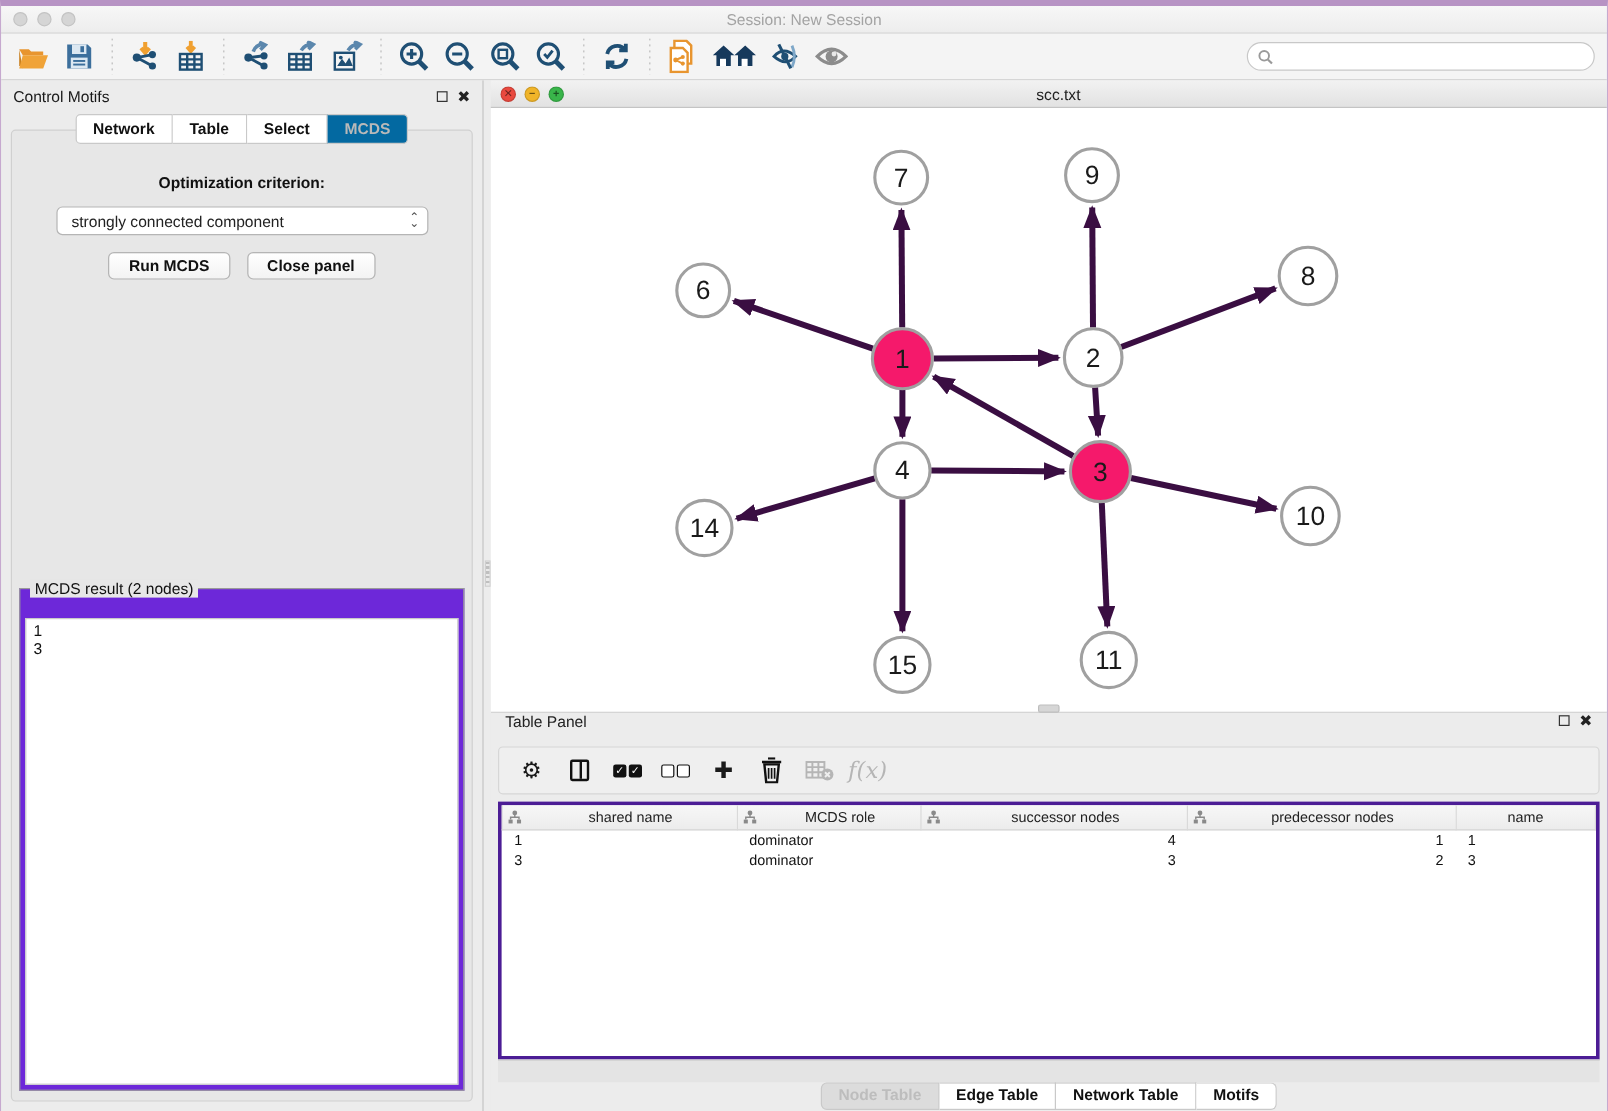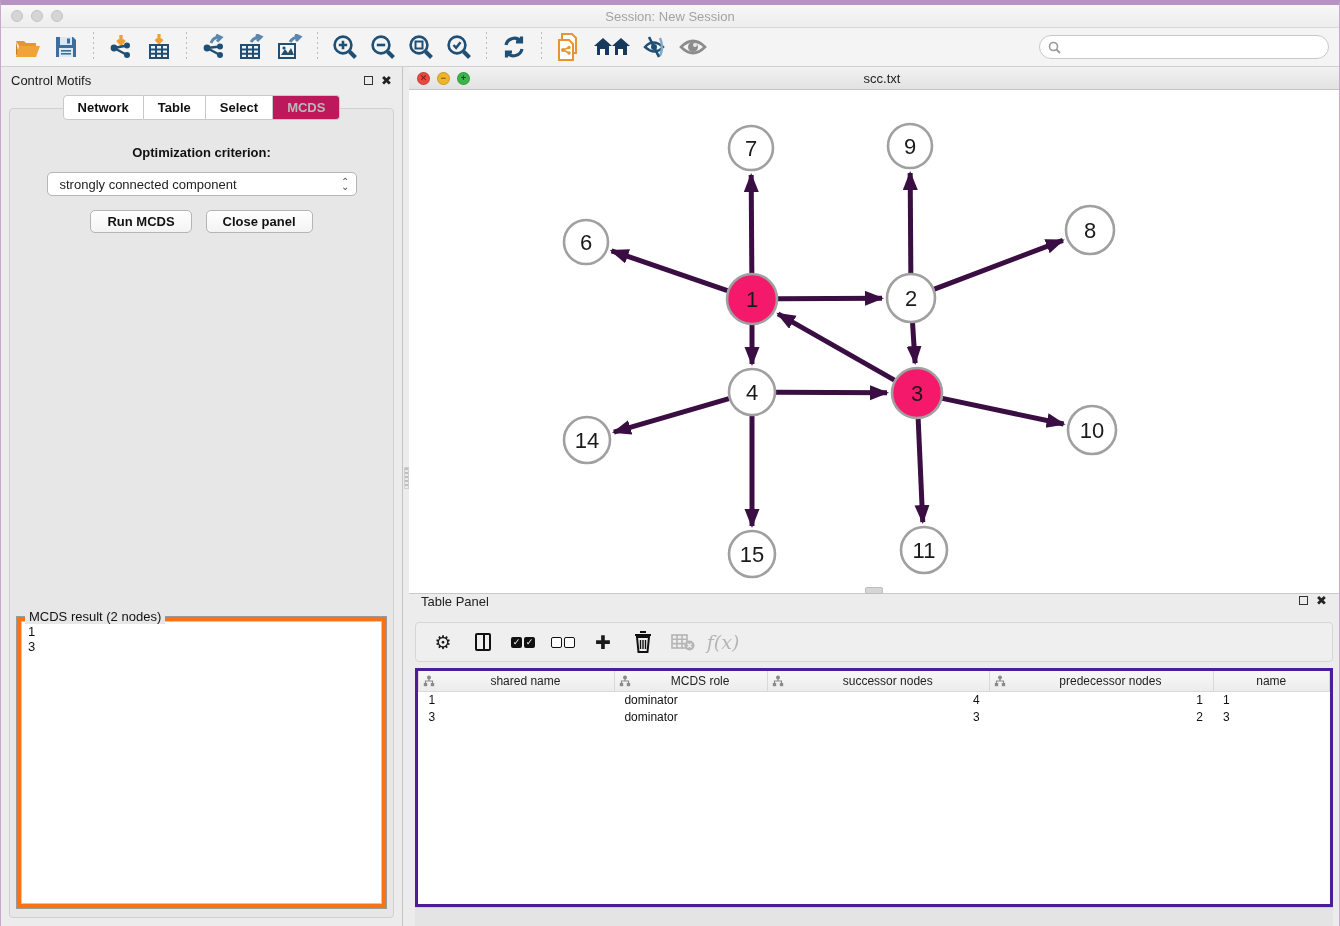--- a/index.html
+++ b/index.html
@@ -49,42 +49,42 @@
   .ph-btns { margin-left:auto; display:flex; gap:8px; align-items:center; }
   .float-glyph { width:9px; height:9px; border:1.5px solid #333; display:inline-block; }
   .close-glyph { font-size:13px; font-weight:bold; color:#222; line-height:1; }
   .cp-tabs { display:flex; justify-content:center; margin-top:2px; position:relative; z-index:2; }
   .cp-tab {
     background:#fff; border:1px solid #c9c9c9; border-left-width:0;
     padding:4px 14px; font-size:13px; font-weight:bold; color:#111;
   }
   .cp-tab:first-child { border-left-width:1px; border-radius:4px 0 0 4px; }
   .cp-tab:last-child { border-radius:0 4px 4px 0; }
-  .cp-tab.disabled { background:#be185d; color:#b9b9b9; }
+  .cp-tab.disabled { background:#0369a1; color:#b9b9b9; }
   .cp-body {
     flex:1; margin:-12px 8px 8px 8px; padding-top:12px;
     background:#e7e7e7; border:1px solid #d0d0d0; border-radius:4px;
     display:flex; flex-direction:column; min-height:0;
   }
   .opt-label { text-align:center; margin-top:24px; font-size:13px; font-weight:bold; color:#111; }
   .criterion {
     margin:12px auto 0; width:310px; height:24px; background:#fff;
     border:1px solid #b5b5b5; border-radius:5px;
     display:flex; align-items:center; padding:0 6px 0 12px; font-size:13px;
   }
   .criterion .crit-text { flex:1; }
   .stepper { color:#555; font-size:10px; line-height:0.55; text-align:center; letter-spacing:0; }
   .cp-buttons { display:flex; justify-content:center; gap:14px; margin-top:14px; }
   .mac-btn {
     background:linear-gradient(#ffffff,#f3f3f3); border:1px solid #b5b5b5; border-radius:5px;
     padding:3px 16px; font-size:13px; font-weight:bold; color:#111; min-height:23px;
   }
   .result-group {
-    margin:auto 6px 8px 6px; height:293px;
-    border:1px solid #9a9a9a; position:relative; padding:4px 4px 4px 4px; background:#f97316;
+    margin:auto 6px 8px 6px; height:419px;
+    border:1px solid #9a9a9a; position:relative; padding:24px 4px 4px 4px; background:#6d28d9;
   }
   .result-title {
     position:absolute; top:-8px; left:8px; background:#e7e7e7; padding:0 4px; font-size:13px; color:#111;
   }
   .result-text {
     width:100%; height:100%; resize:none; border:1px solid #c9c9c9; outline:none;
     font-family:"Liberation Sans","DejaVu Sans",sans-serif; font-size:13px; padding:2px 6px;
     background:#fff; color:#111;
   }
   .v-splitter { width:7px; background:#ececec; border-left:1px solid #c4c4c4; position:relative; }
@@ -537,19 +537,25 @@
                 <td class="al">3</td>
                 <td class="al">dominator</td>
                 <td class="ar">3</td>
                 <td class="ar">2</td>
                 <td class="al">3</td>
               </tr>
             </tbody>
           </table>
         </div>
         <div class="table-strip"></div>
+        <div class="bottom-tabs">
+          <button class="bt-tab selected">Node Table</button>
+          <button class="bt-tab">Edge Table</button>
+          <button class="bt-tab">Network Table</button>
+          <button class="bt-tab">Motifs</button>
+        </div>
       </div>
 
     </div>
   </div>
 
 
 </div>
 
 </body></html>

